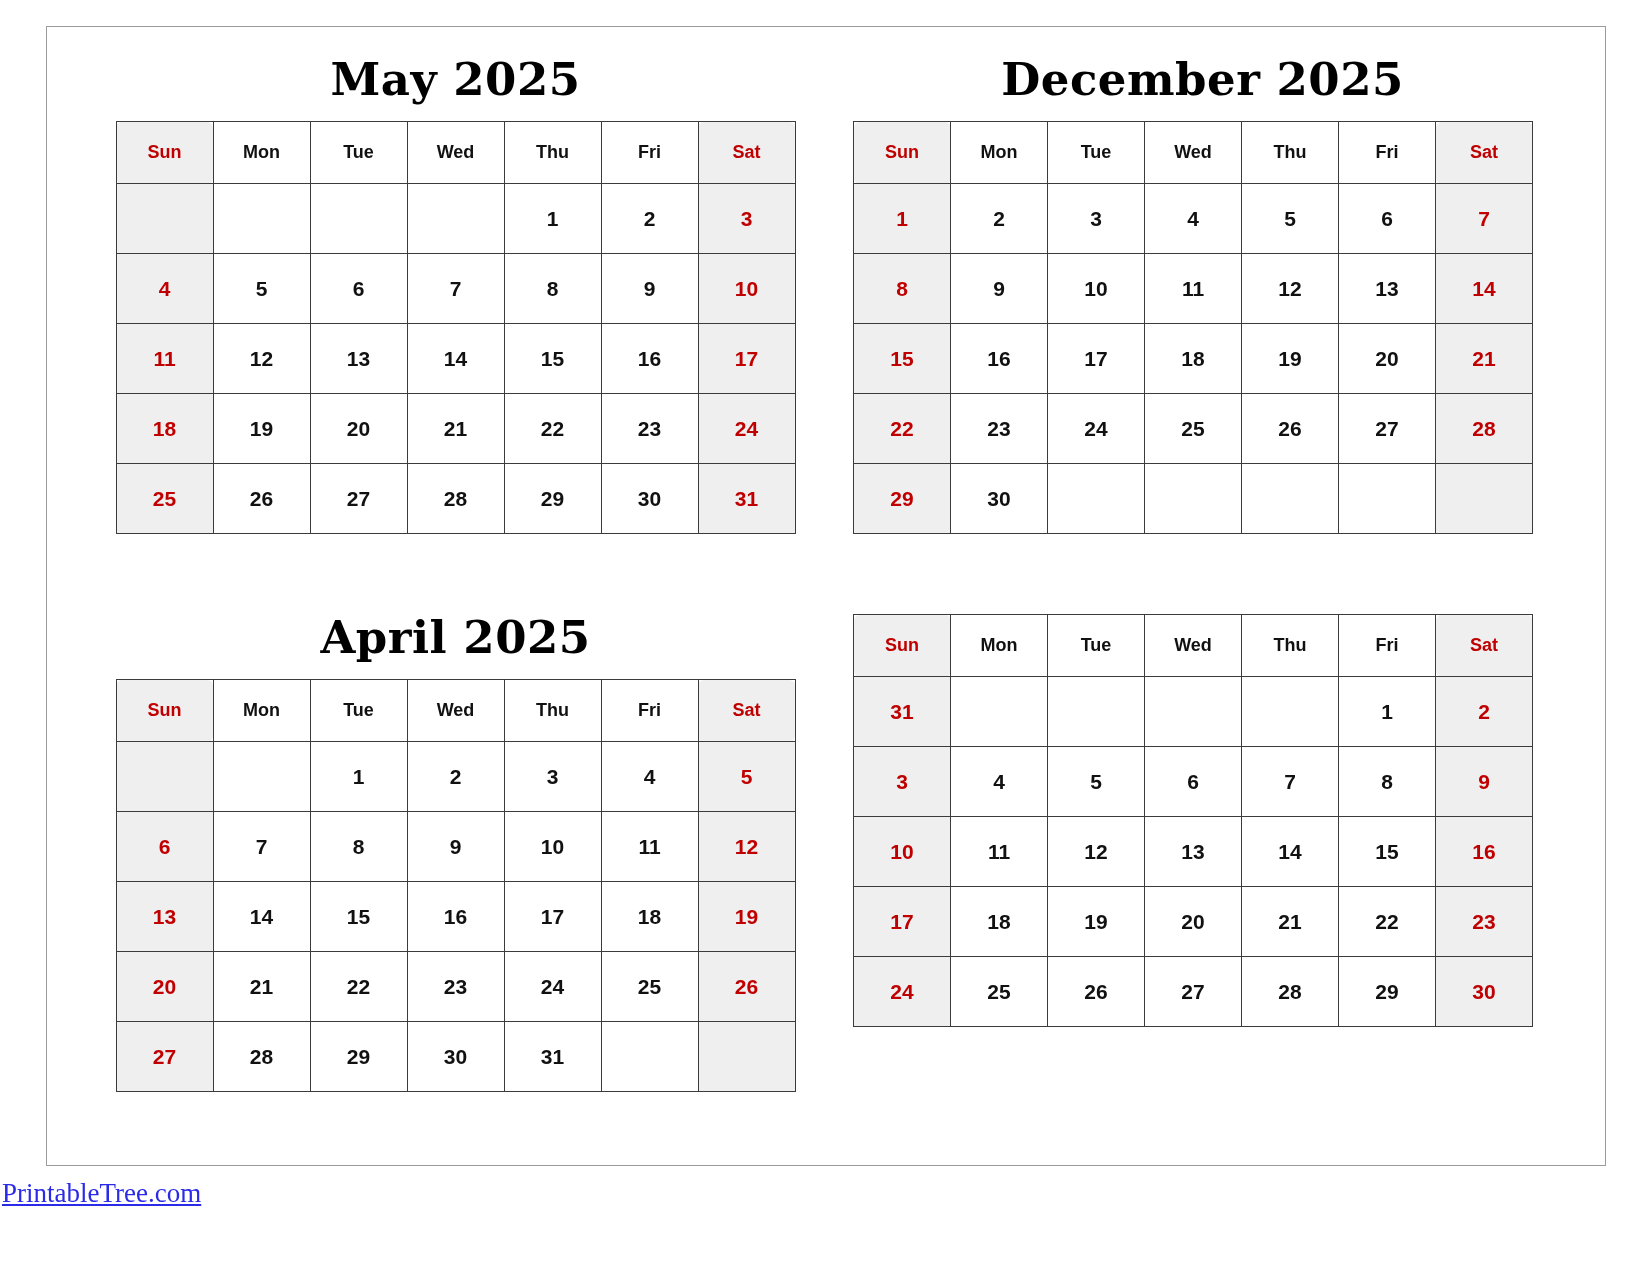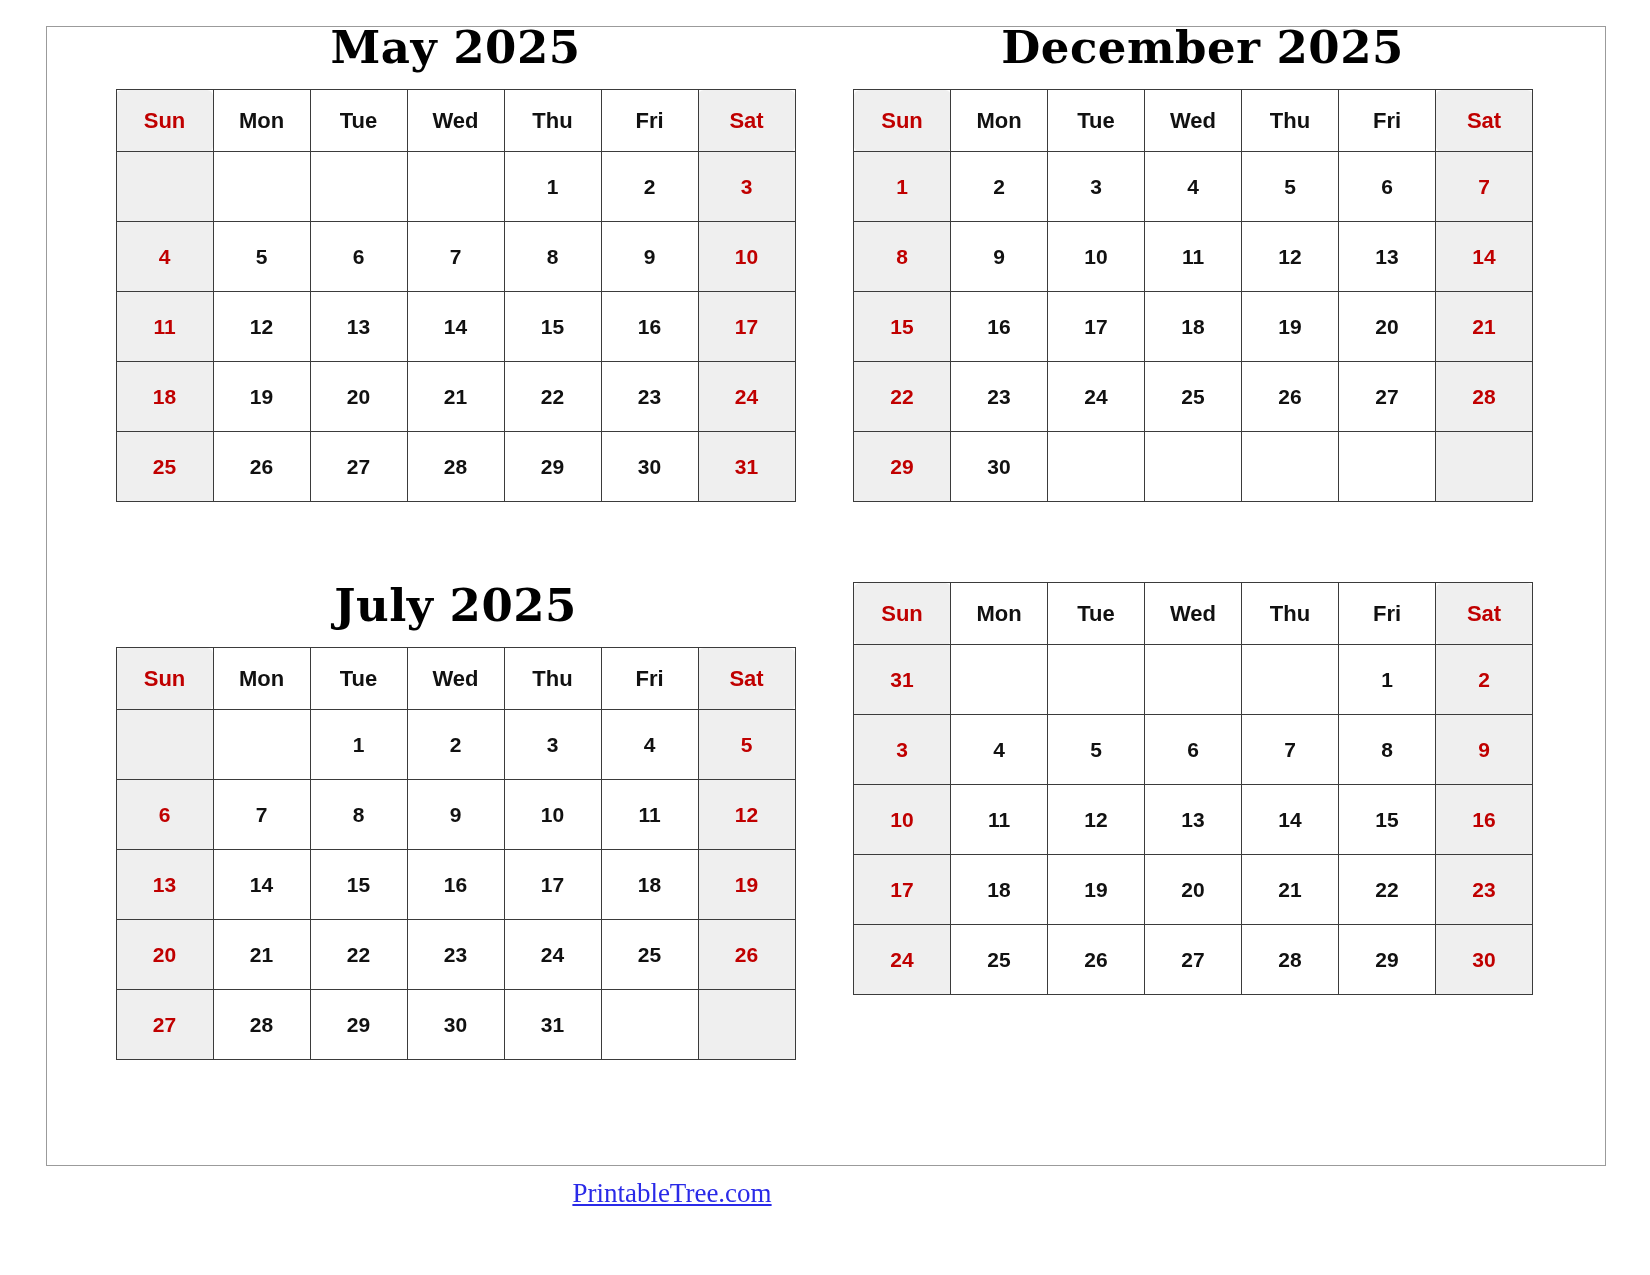--- a/index.html
+++ b/index.html
@@ -22,21 +22,21 @@
     left: 46px;
     top: 26px;
     width: 1560px;
     height: 1140px;
     border: 1px solid #9b9b9b;
     background: #ffffff;
   }
   .grid {
     position: absolute;
     left: 46px;
-    top: 10px;
+    top: 42px;
     width: 1560px;
     height: 1140px;
     display: grid;
     grid-template-columns: 1fr 1fr;
     grid-template-rows: 1fr 1fr;
     padding: 14px 30px 10px 36px;
   }
   .month {
     position: relative;
     padding: 0;
@@ -64,37 +64,37 @@
     text-align: center;
     vertical-align: middle;
     font-family: "Liberation Sans", sans-serif;
     font-weight: bold;
     font-size: 21px;
     color: #111111;
     padding: 0;
   }
   .cal th {
     height: 62px;
-    font-size: 22px;
+    font-size: 18px;
     background: #ffffff;
     border-radius: 6px;
   }
   .cal th.weekend, .cal td.weekend {
     background: #efefef;
     color: #c00000;
   }
   .cal th.weekend { color: #c00000; }
   .cal td.sun, .cal td.sat { color: #c00000; }
   .cal td.empty { color: transparent; }
   .footer {
     position: absolute;
-    left: 16px;
+    left: 2px;
     top: 1178px;
     width: 1312px;
-    text-align: center;
+    text-align: left;
   }
   .footer a {
     font-family: "Liberation Serif", serif;
     font-size: 27px;
     color: #2a2ae8;
     text-decoration: underline;
   }
   
   .m-topright .cal, .m-botright .cal { margin-left: 24px; }
 </style>
@@ -228,21 +228,21 @@
               <td class="empty"></td>
               <td class="empty"></td>
               <td class="empty"></td>
               <td class="weekend sat empty"></td>
             </tr>
           </tbody>
       </table>
     </div>
 
     <div class="month m-botleft">
-      <div class="month-title">July 2025</div>
+      <div class="month-title">April 2025</div>
       <table class="cal">
         <thead>
           <tr>
             <th class="weekend">Sun</th>
             <th>Mon</th>
             <th>Tue</th>
             <th>Wed</th>
             <th>Thu</th>
             <th>Fri</th>
             <th class="weekend">Sat</th>

